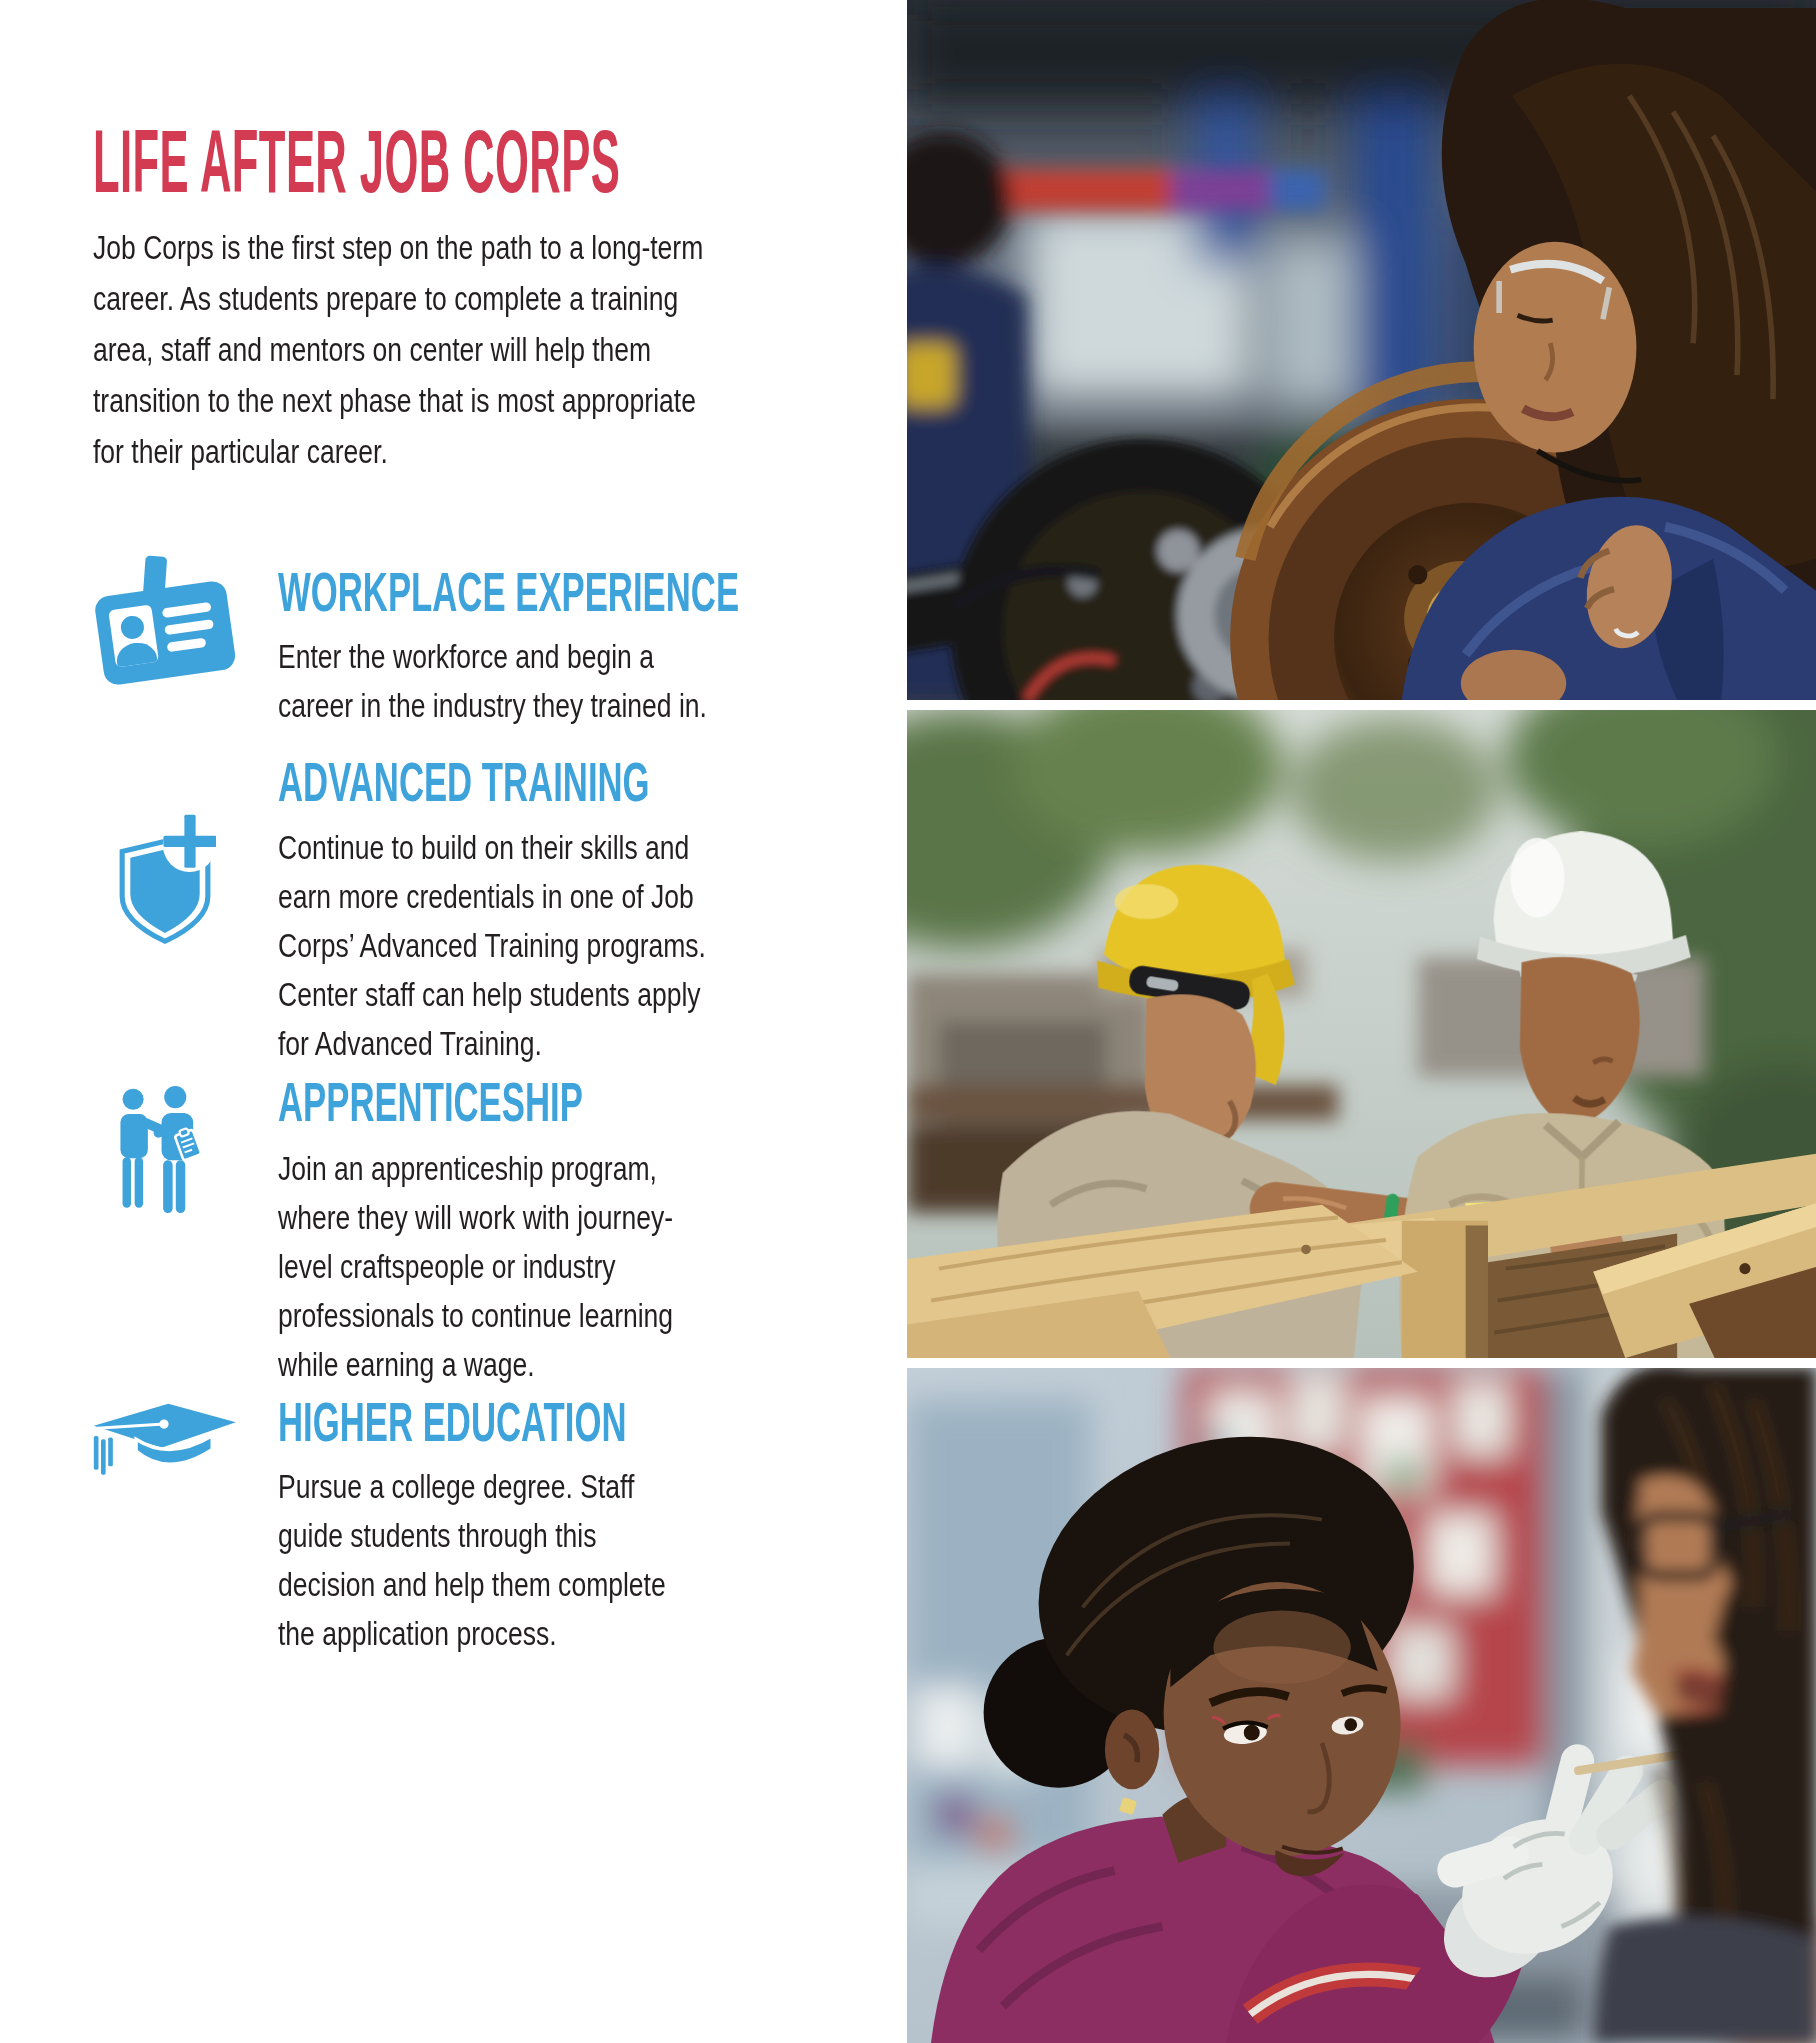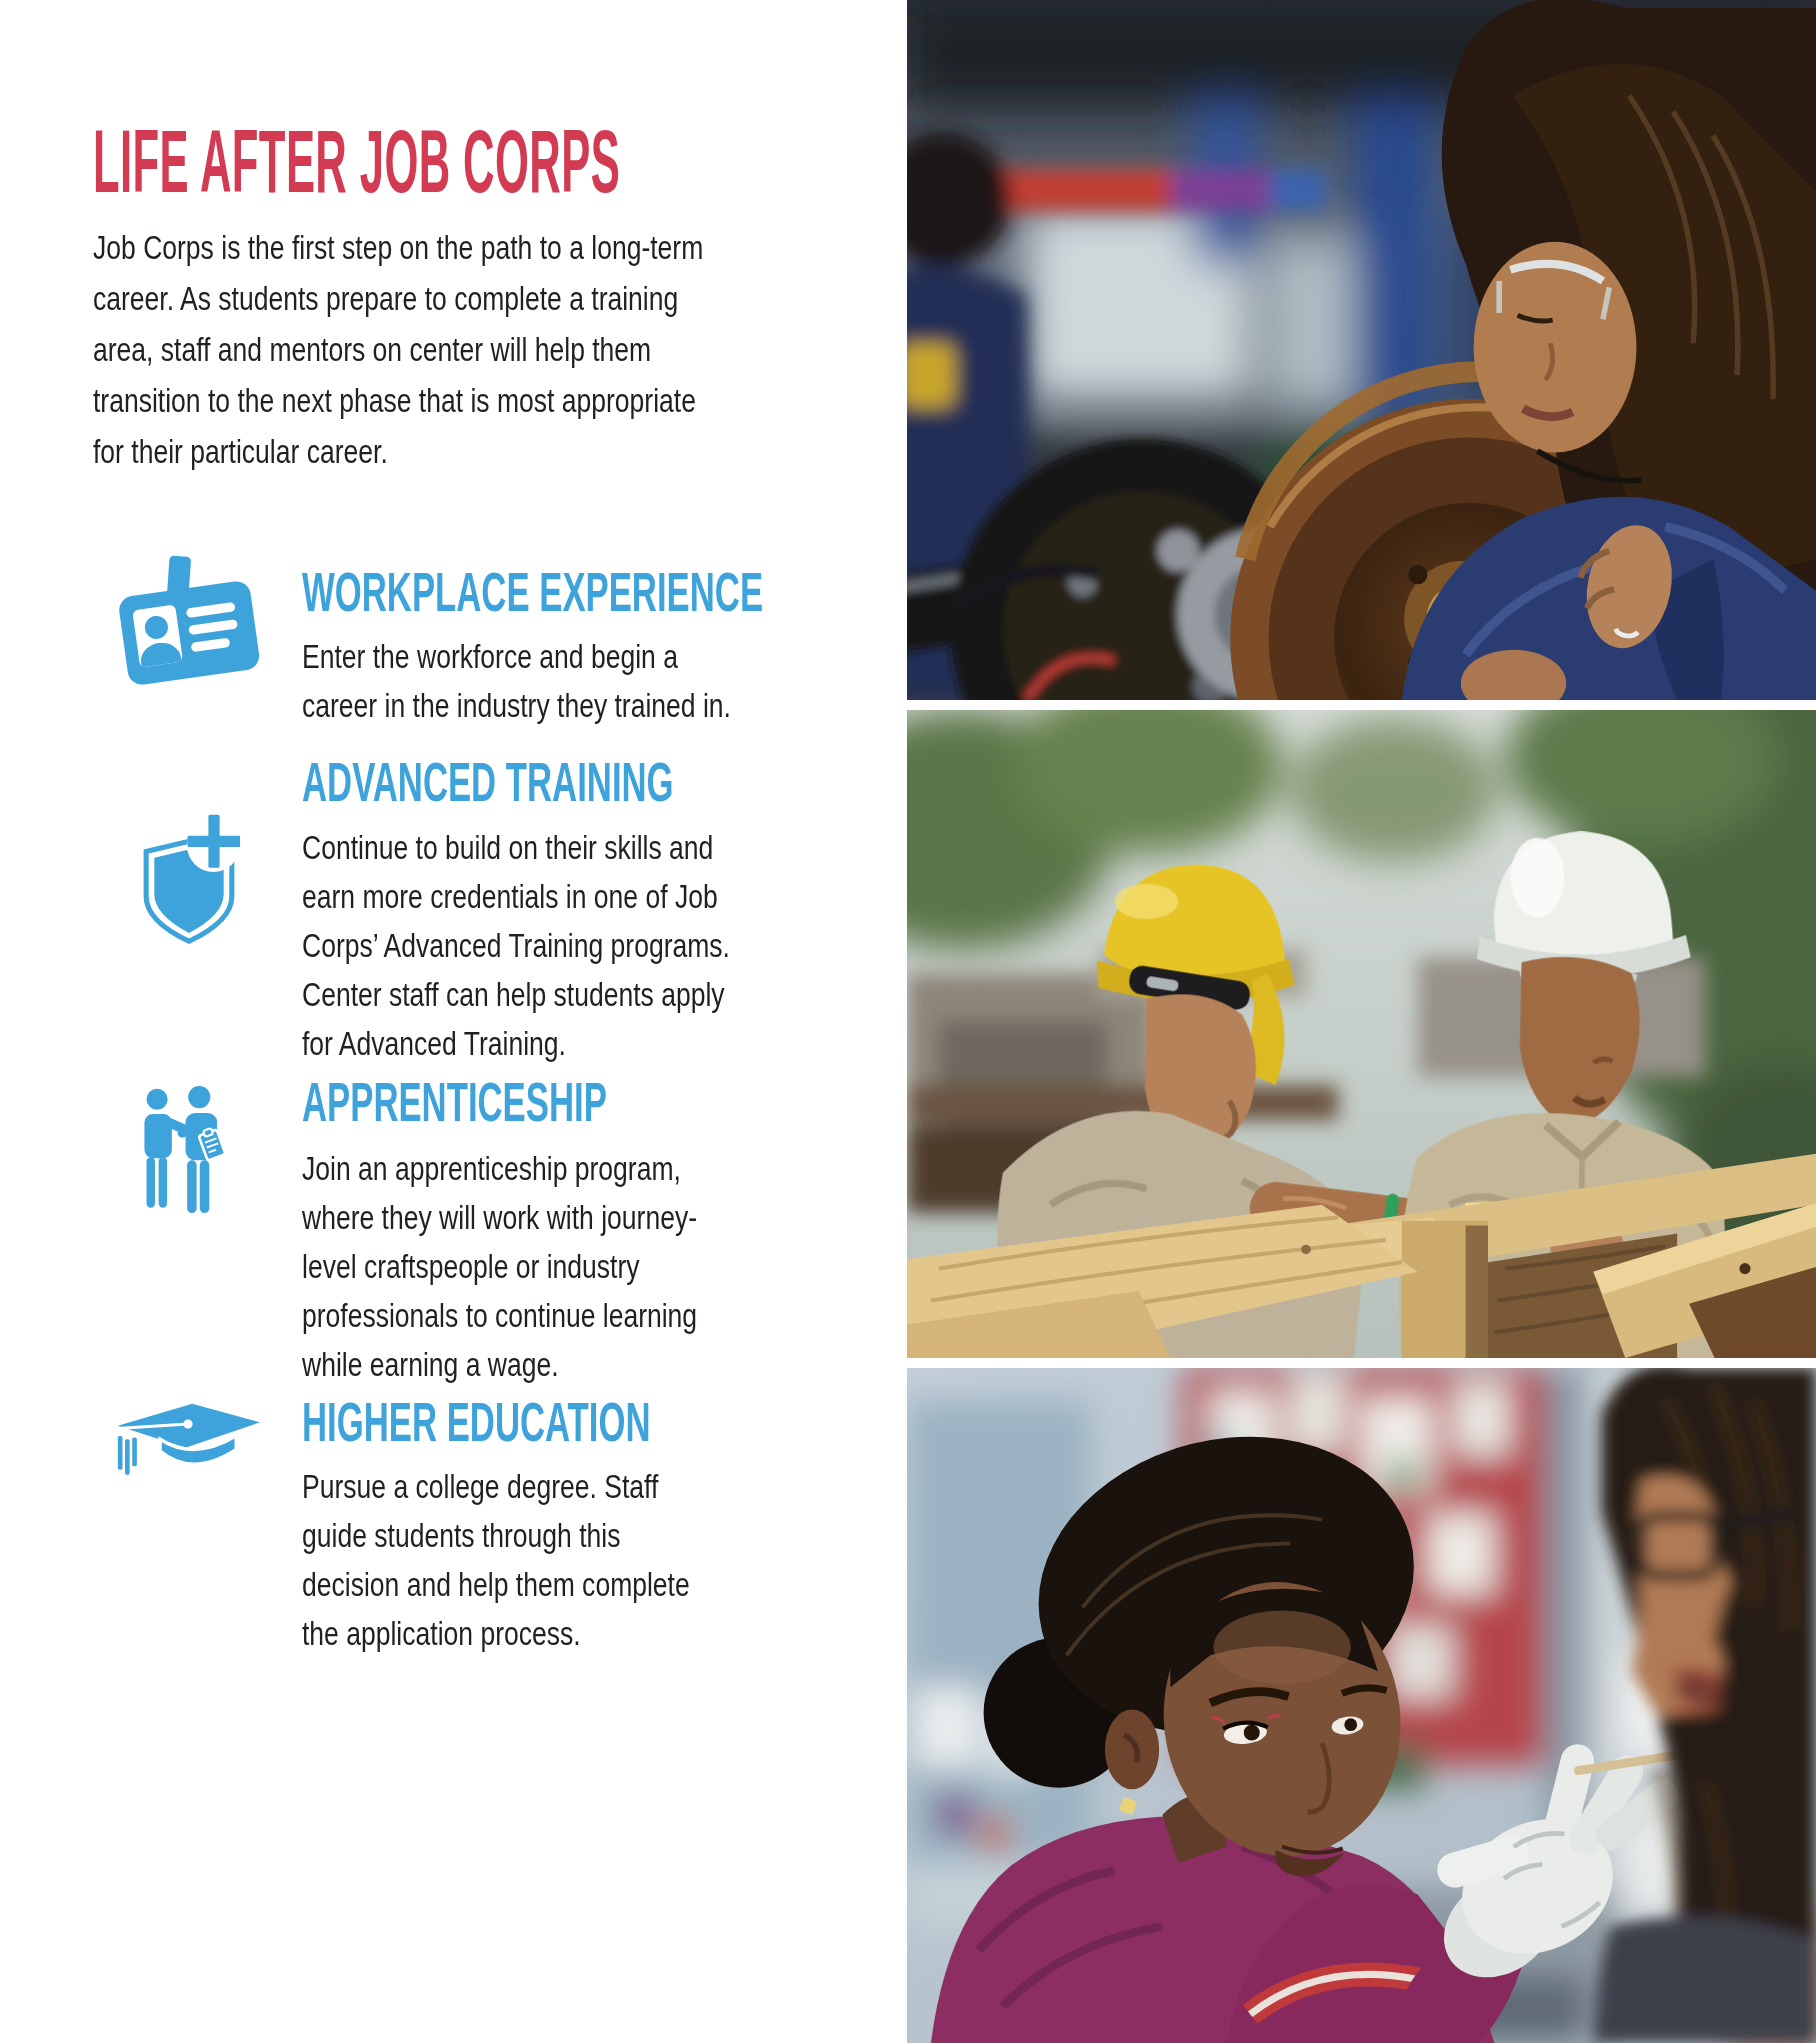--- a/index.html
+++ b/index.html
@@ -15,21 +15,21 @@
     position:absolute; left:93px; top:117px; margin:0;
     font-size:89px; font-weight:700; line-height:1; letter-spacing:0.8px;
     color:var(--accent-red,#d23b52); white-space:nowrap;
     transform:scaleX(.49); transform-origin:0 0;
   }
   .intro {
     position:absolute; left:93px; top:222px; margin:0; width:958px;
     font-size:34px; line-height:51px; white-space:pre-line;
     transform:scaleX(.78); transform-origin:0 0;
   }
-  .section { position:absolute; left:109px; width:814px; height:335px; }
+  .section { position:absolute; left:85px; width:814px; height:335px; }
   .sec-icon { position:absolute; color:var(--accent-blue,#3ea2db); }
   .sec-icon svg { width:100%; height:100%; display:block; }
   .sec-heading {
     position:absolute; left:193px; margin:0;
     font-size:56px; font-weight:700; line-height:1.08; white-space:nowrap;
     color:var(--accent-blue,#3ea2db);
     transform:scaleX(.62); transform-origin:0 0;
   }
   .sec-body {
     position:absolute; left:193px; margin:0; width:758px;

